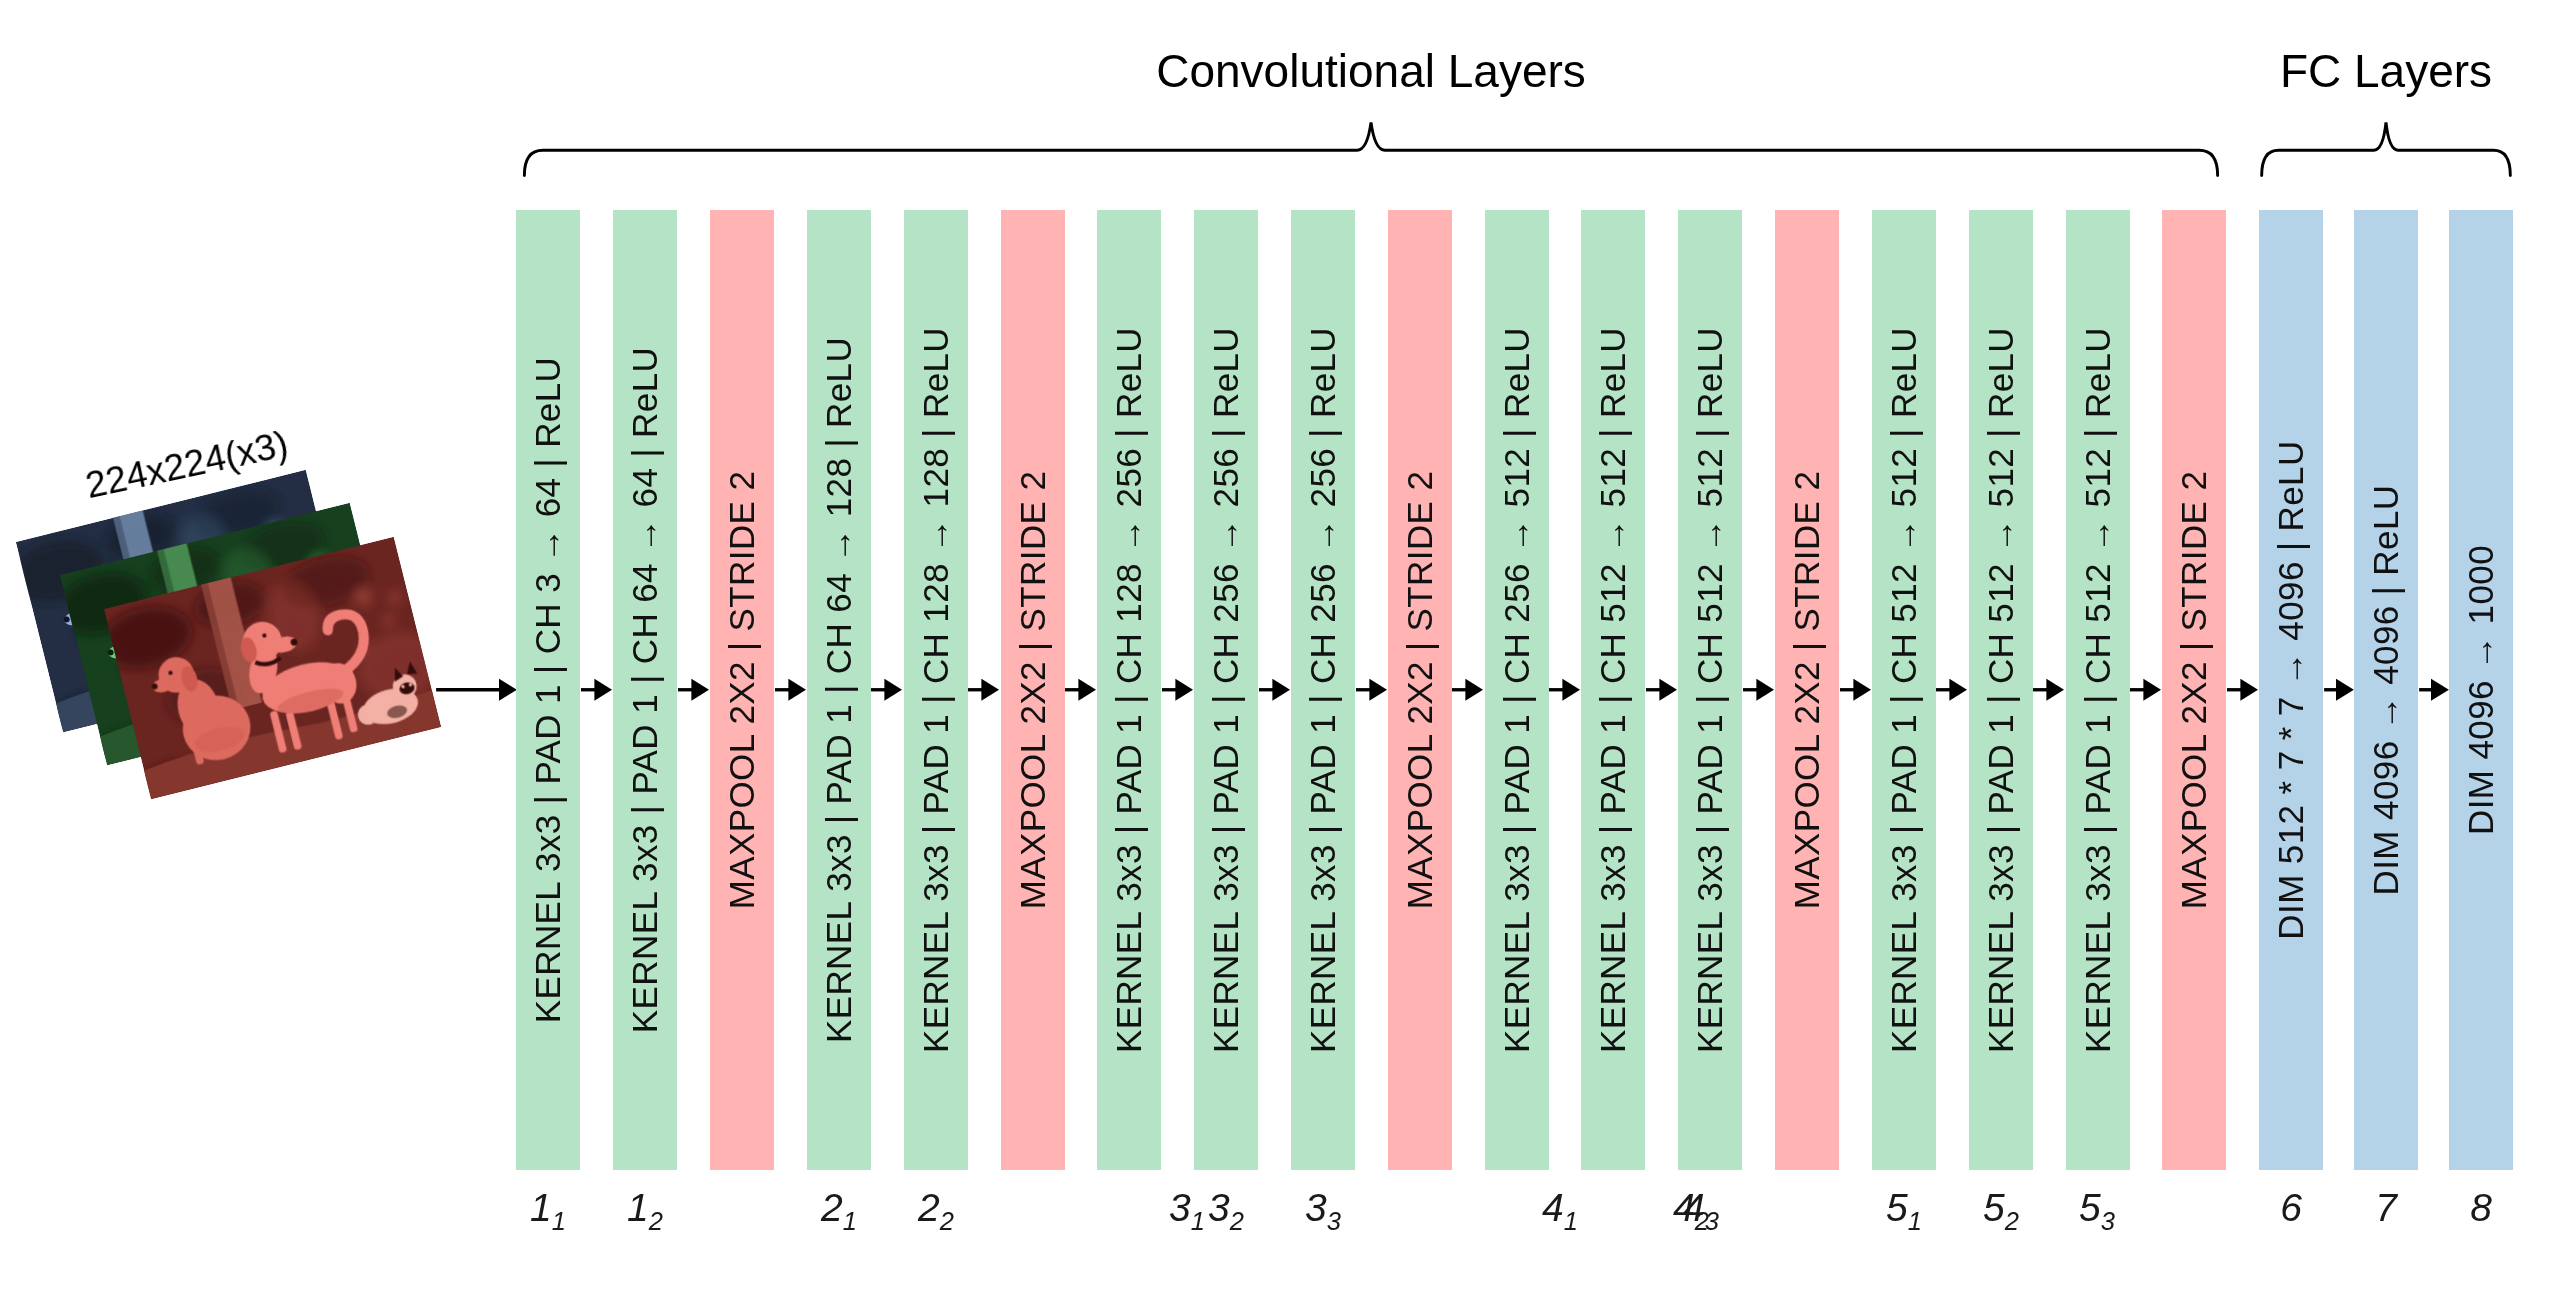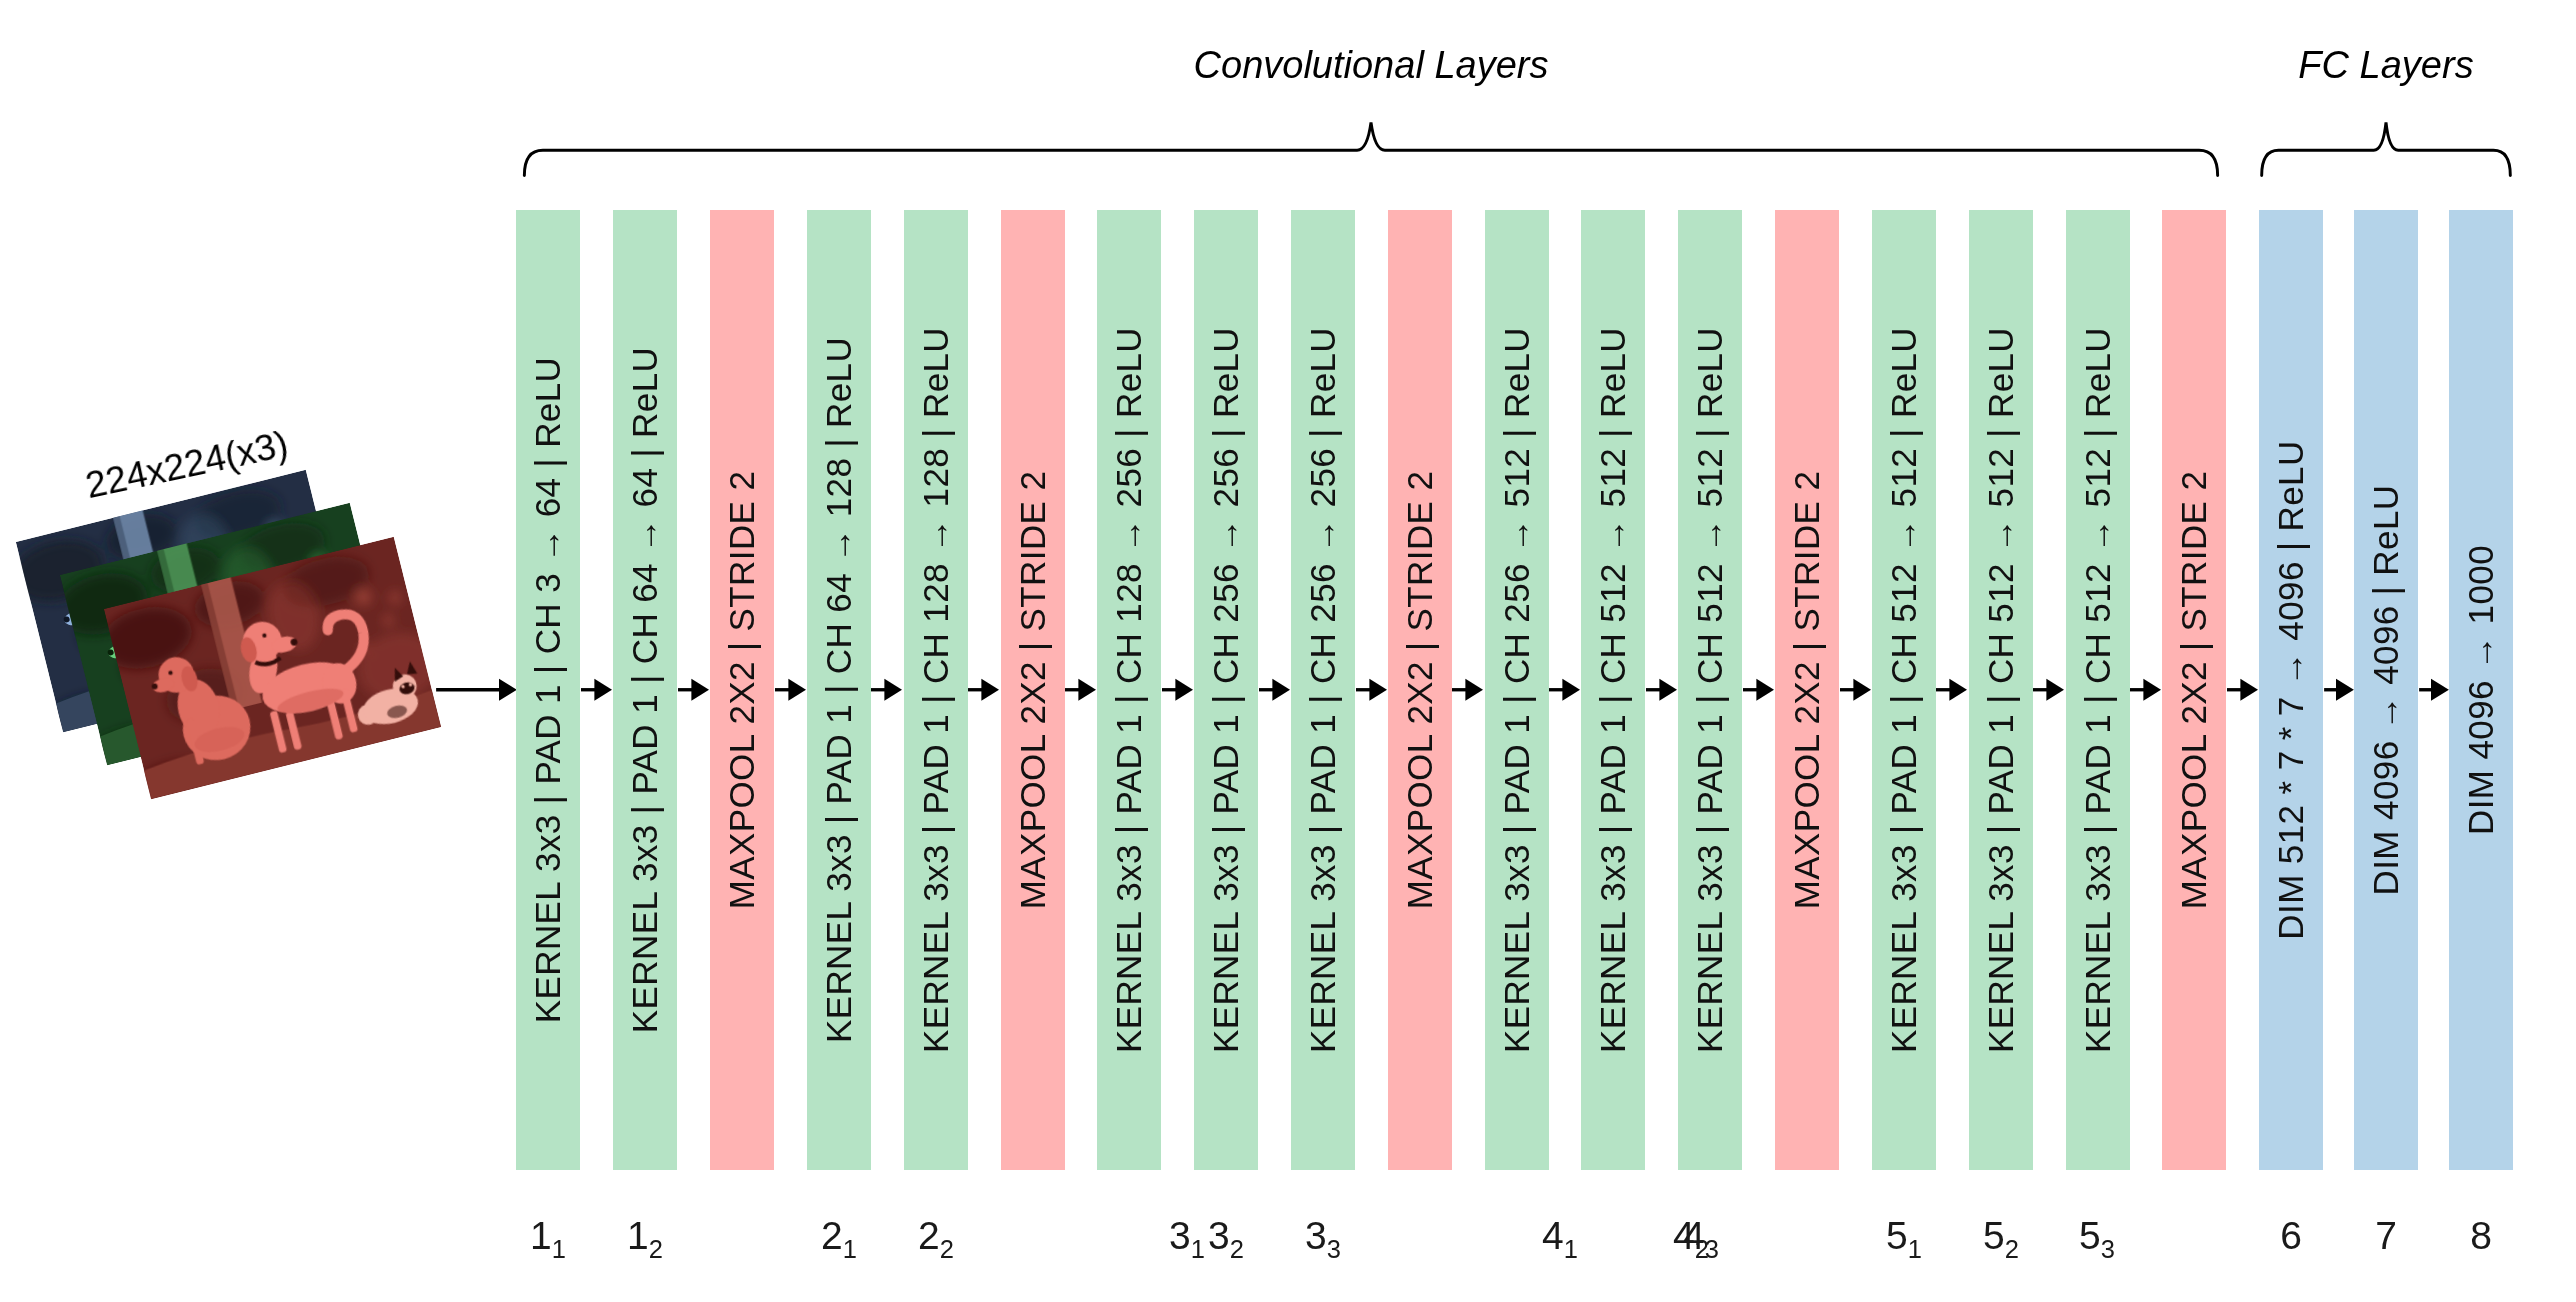--- a/index.html
+++ b/index.html
@@ -1,29 +1,29 @@
 <!DOCTYPE html>
 <html style="font-size:13.6px"><head>
 <meta charset="utf-8">
 <style>
   html,body{margin:0;padding:0;background:#ffffff;}
   body{font-family:"Liberation Sans", sans-serif;}
   .canvas{position:relative;width:2576px;height:1302px;background:#ffffff;overflow:hidden;}
 
   .brace-title{position:absolute;top:44px;transform:translateX(-50%);
-    font-size:38px;font-style:italic;color:#000;white-space:nowrap;}
+    font-size:46px;color:#000;white-space:nowrap;}
   .brace{position:absolute;top:119px;}
 
   .bar{position:absolute;top:210px;width:64px;height:960px;}
   .bar-text{position:absolute;left:50%;top:50%;
     transform:translate(-50%,-50%) rotate(-90deg);
     white-space:nowrap;font-size:35px;color:#111;letter-spacing:0.4px;}
   .arrow{position:absolute;}
   .bar-num{position:absolute;top:1186px;transform:translateX(-50%);
-    font-size:39px;color:#1a1a1a;white-space:nowrap;margin-top:28px;}
+    font-style:italic;font-size:39px;color:#1a1a1a;white-space:nowrap;}
   .bar-num sub{font-size:25.5px;line-height:0;}
 
   .photo{position:absolute;width:299px;height:196px;transform:rotate(-14deg);overflow:hidden;}
   .photo svg{display:block;width:299px;height:196px;}
   .photo.blue { --bg:#232e44; --dk:#141c2b; --lt:#46617f; --pole:#6e87a8; --gnd:#35455e;
                 --dog:#a9c6ef; --sh:#7fa2d2; --dog2:#8fb0dc; --cat:#cfdaee; --cd:#0e1624; }
   .photo.green{ --bg:#17401f; --dk:#0b2610; --lt:#37813f; --pole:#4c9355; --gnd:#27582d;
                 --dog:#7fe792; --sh:#55c169; --dog2:#68d07c; --cat:#b4efbe; --cd:#082209; }
   .photo.red  { --bg:#6b2521; --dk:#43110e; --lt:#a3463a; --pole:#aa564a; --gnd:#85372e;
                 --dog:#ef7f76; --sh:#cf5a4f; --dog2:#dd6a5e; --cat:#f2b1a4; --cd:#330d0a; }

